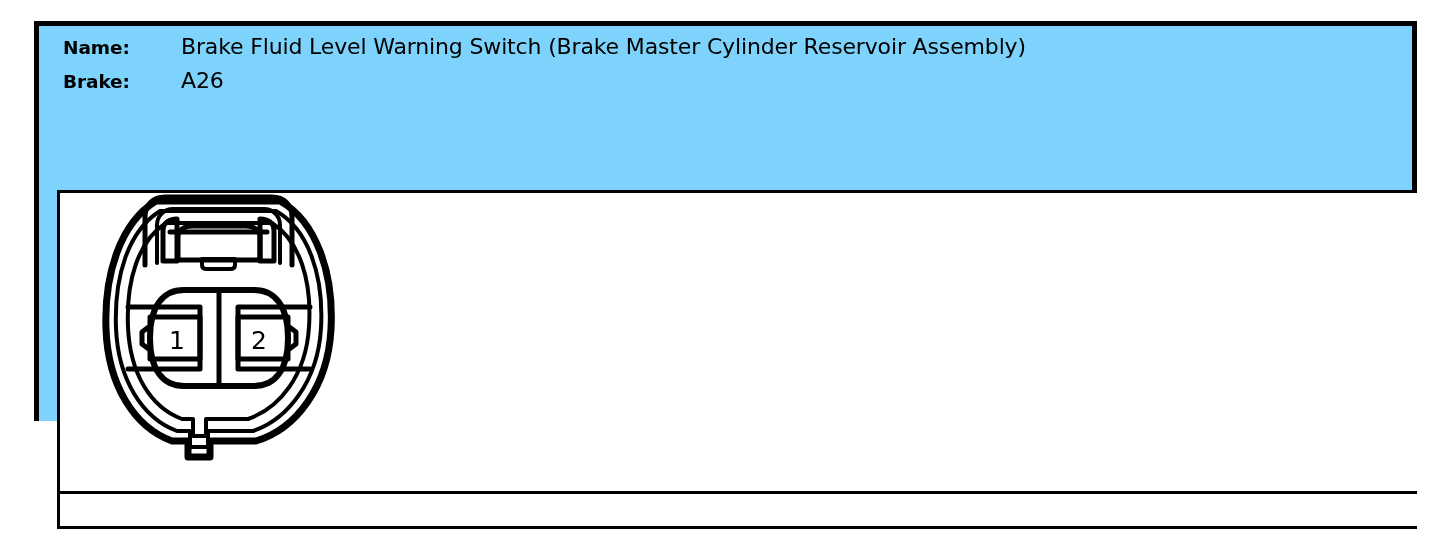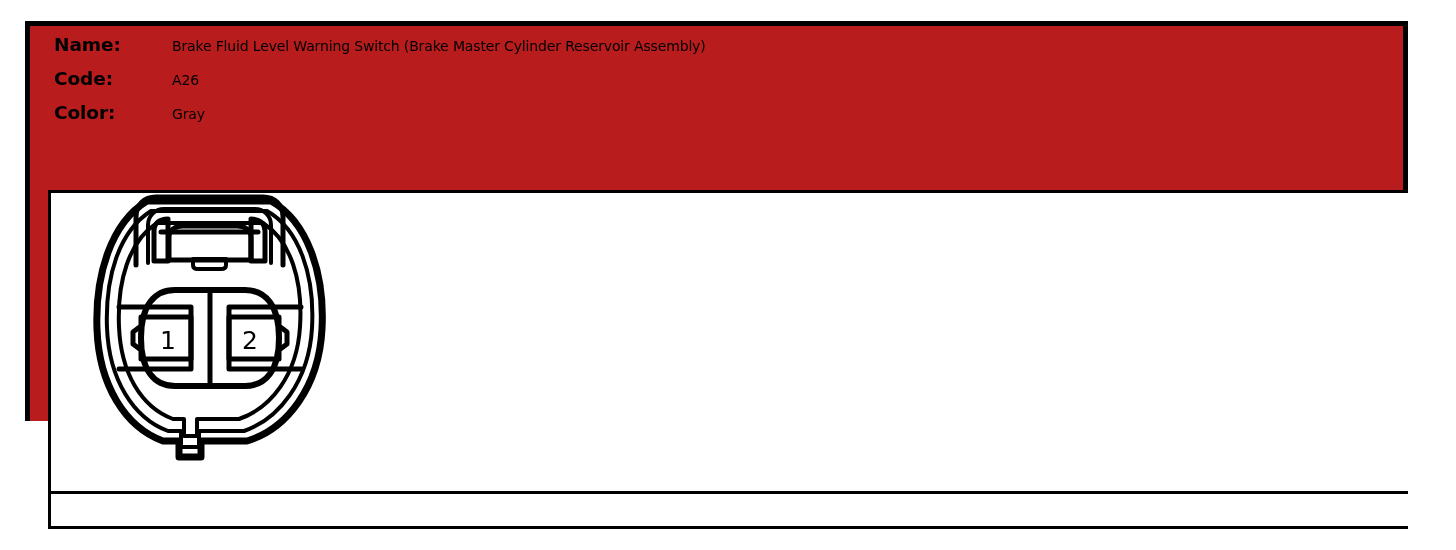--- a/index.html
+++ b/index.html
@@ -11,28 +11,28 @@
     width: 1456px;
     height: 550px;
     font-family: "DejaVu Sans", "Liberation Sans", sans-serif;
     color: #000000;
     overflow: hidden;
   }
 
   
   #connector-card {
     position: absolute;
-    left: 25px;
+    left: 34px;
     top: 21px;
     width: 1383px;
     height: 400px;
     border: 5px solid #000000;
     border-bottom: 0;
     box-sizing: border-box;
-    background: #b91c1c;
+    background: #7dd3fc;
   }
 
   
   #spec-table {
     position: absolute;
     left: 24px;
     top: 8px;
     width: 1200px;
   }
   .spec-row {
@@ -42,21 +42,21 @@
   }
   .spec-label {
     width: 118px;
     flex: 0 0 118px;
     font-size: 18.5px;
     font-weight: bold;
     letter-spacing: -0.1px;
     white-space: nowrap;
   }
   .spec-value {
-    font-size: 14px;
+    font-size: 22px;
     font-weight: normal;
     white-space: nowrap;
     letter-spacing: -0.15px;
   }
 
   
   #diagram-panel {
     position: absolute;
     left: 18px;
     top: 164px;
@@ -104,29 +104,25 @@
 <div id="connector-card">
 
   <div id="spec-table">
 
     <div class="spec-row">
       <span class="spec-label">Name:</span>
       <span class="spec-value">Brake Fluid Level Warning Switch (Brake Master Cylinder Reservoir Assembly)</span>
     </div>
 
     <div class="spec-row">
-      <span class="spec-label">Code:</span>
+      <span class="spec-label">Brake:</span>
       <span class="spec-value">A26</span>
     </div>
 
 
-    <div class="spec-row">
-      <span class="spec-label">Color:</span>
-      <span class="spec-value">Gray</span>
-    </div>
 
   </div>
 
   <div id="diagram-panel">
 
     <div id="diagram-svg-wrap">
       <svg width="330" height="302" viewBox="0 0 330 302">
         <g fill="none" stroke="#000000" stroke-linejoin="round" stroke-linecap="round">
 
           <path stroke-width="7" d="M 96 12

